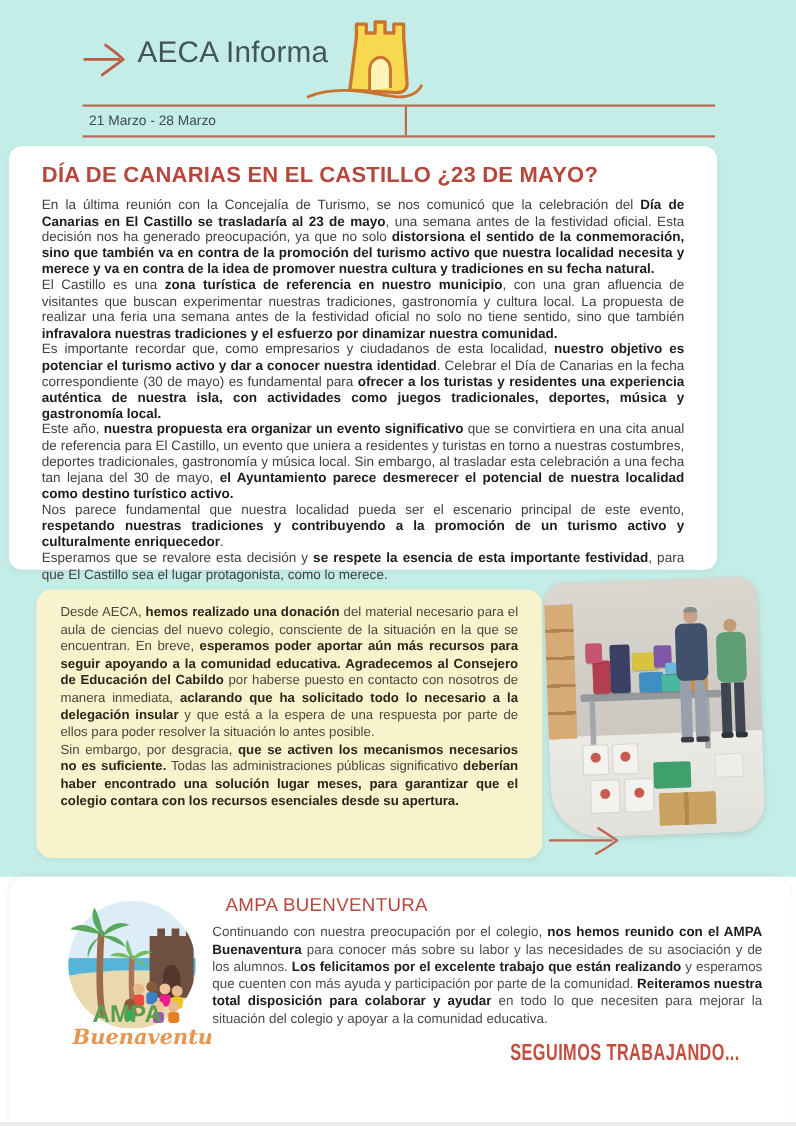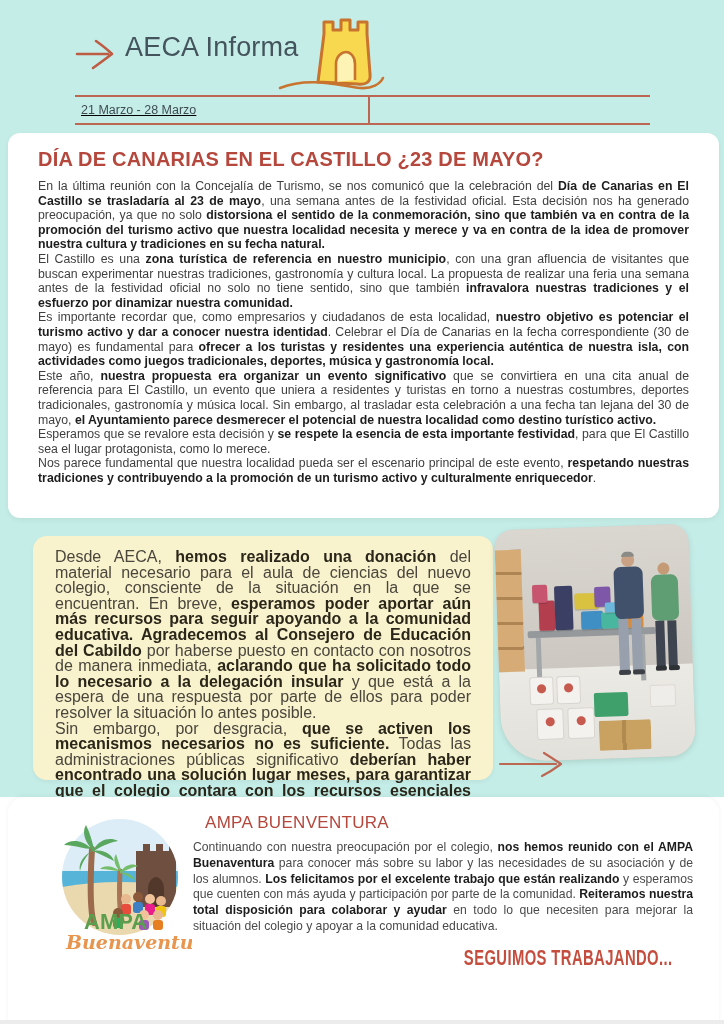--- a/index.html
+++ b/index.html
@@ -15,47 +15,47 @@
 
   
   .brand-row { position:absolute; left:75px; top:26px; height:60px; }
   .arrow-icon { position:absolute; left:0; top:10px; }
   .brand { position:absolute; left:50px; top:6px; font-size:27px; font-weight:500; color:#44545c; letter-spacing:0.2px; white-space:nowrap; }
   .castle-icon { position:absolute; left:165px; top:-14px; }
 
   .issue-table {
     position:absolute; left:75px; top:95px; width:575px; height:30px;
     border-top:2px solid #bd6753; border-bottom:2px solid #bd6753;
-    display:flex; align-items:flex-end;text-decoration:underline;
+    display:flex; align-items:flex-end;
   }
   .issue-cell { height:100%; display:flex; align-items:center; font-size:12.5px; color:#3e4c53; }
   .issue-cell.date { width:295px; padding-left:6px; border-right:2px solid #bd6753; }
   .issue-cell.num  { flex:1; padding-left:14px; }
 
   
   .main-card {
-    position:absolute; left:8px; top:133px; width:711px; height:385px;
+    position:absolute; left:8px; top:133px; width:644px; height:385px;
     background:#ffffff; border-radius:12px; box-shadow:0 2px 5px rgba(0,0,0,.06);
     padding:15px 30px 0 30px;
   }
   .main-card h1 {
     font-size:20px; font-weight:bold; color:#b5473c; letter-spacing:0.2px; margin-bottom:8px;
   }
   .rt { text-align:justify; color:#3f3f3f; }
   .main-card .rt { font-size:12.3px; line-height:14.6px; }
   .rt b { color:#1d1d1d; }
 
   
   .yellow-card {
     position:absolute; left:33px; top:536px; width:460px; height:244px;
     background:#f8f2cd; border-radius:14px; padding:13px 22px 0 22px;
     box-shadow:0 2px 4px rgba(0,0,0,.05);
   }
   .yellow-card h2 { font-size:19px; font-weight:bold; color:#b5473c; letter-spacing:0.4px; margin-bottom:7px; }
-  .yellow-card .rt { font-size:16px; line-height:15.6px; color:#4a463c; }
+  .yellow-card .rt { font-size:12px; line-height:15.6px; color:#4a463c; }
   .yellow-card .rt b { color:#2a2619; }
 
   .photo {
     position:absolute; left:498px; top:527px; width:194px; height:232px;
     border-radius:18px 18px 26px 46px; overflow:hidden; background:#d4d1cb;
     transform:rotate(-2deg); box-shadow:0 2px 6px rgba(0,0,0,.12);
   }
   .photo div { position:absolute; }
   .ph-wall  { left:0; top:0; width:100%; height:140px; background:linear-gradient(180deg,#dad6d0,#ccc8c1); }
   .ph-floor { left:0; top:140px; width:100%; height:92px; background:linear-gradient(180deg,#eceae5,#e2e0da); }
@@ -135,22 +135,22 @@
     <div class="issue-cell date">21 Marzo - 28 Marzo</div>
   </div>
 </header>
 
 <section class="main-card">
   <h1>DÍA DE CANARIAS EN EL CASTILLO ¿23 DE MAYO?</h1>
   <p class="rt"><span>En la última reunión con la Concejalía de Turismo, se nos comunicó que la celebración del </span><b>Día de Canarias en El Castillo se trasladaría al 23 de mayo</b><span>, una semana antes de la festividad oficial. Esta decisión nos ha generado preocupación, ya que no solo </span><b>distorsiona el sentido de la conmemoración, sino que también va en contra de la promoción del turismo activo que nuestra localidad necesita y merece y va en contra de la idea de promover nuestra cultura y tradiciones en su fecha natural.</b></p>
   <p class="rt"><span>El Castillo es una </span><b>zona turística de referencia en nuestro municipio</b><span>, con una gran afluencia de visitantes que buscan experimentar nuestras tradiciones, gastronomía y cultura local. La propuesta de realizar una feria una semana antes de la festividad oficial no solo no tiene sentido, sino que también </span><b>infravalora nuestras tradiciones y el esfuerzo por dinamizar nuestra comunidad.</b></p>
   <p class="rt"><span>Es importante recordar que, como empresarios y ciudadanos de esta localidad, </span><b>nuestro objetivo es potenciar el turismo activo y dar a conocer nuestra identidad</b><span>. Celebrar el Día de Canarias en la fecha correspondiente (30 de mayo) es fundamental para </span><b>ofrecer a los turistas y residentes una experiencia auténtica de nuestra isla, con actividades como juegos tradicionales, deportes, música y gastronomía local.</b></p>
   <p class="rt"><span>Este año, </span><b>nuestra propuesta era organizar un evento significativo</b><span> que se convirtiera en una cita anual de referencia para El Castillo, un evento que uniera a residentes y turistas en torno a nuestras costumbres, deportes tradicionales, gastronomía y música local. Sin embargo, al trasladar esta celebración a una fecha tan lejana del 30 de mayo, </span><b>el Ayuntamiento parece desmerecer el potencial de nuestra localidad como destino turístico activo.</b></p>
+  <p class="rt"><span>Nos parece fundamental que nuestra localidad pueda ser el escenario principal de este evento, </span><b>respetando nuestras tradiciones y contribuyendo a la promoción de un turismo activo y culturalmente enriquecedor</b><span>.</span></p>
   <p class="rt"><span>Esperamos que se revalore esta decisión y </span><b>se respete la esencia de esta importante festividad</b><span>, para que El Castillo sea el lugar protagonista, como lo merece.</span></p>
-  <p class="rt"><span>Nos parece fundamental que nuestra localidad pueda ser el escenario principal de este evento, </span><b>respetando nuestras tradiciones y contribuyendo a la promoción de un turismo activo y culturalmente enriquecedor</b><span>.</span></p>
 </section>
 
 <section>
   <div class="yellow-card">
     <p class="rt"><span>Desde AECA, </span><b>hemos realizado una donación</b><span> del material necesario para el aula de ciencias del nuevo colegio, consciente de la situación en la que se encuentran. En breve, </span><b>esperamos poder aportar aún más recursos para seguir apoyando a la comunidad educativa. Agradecemos al Consejero de Educación del Cabildo</b><span> por haberse puesto en contacto con nosotros de manera inmediata, </span><b>aclarando que ha solicitado todo lo necesario a la delegación insular</b><span> y que está a la espera de una respuesta por parte de ellos para poder resolver la situación lo antes posible.</span></p>
     <p class="rt"><span>Sin embargo, por desgracia, </span><b>que se activen los mecanismos necesarios no es suficiente.</b><span> Todas las administraciones públicas significativo </span><b>deberían haber encontrado una solución lugar meses, para garantizar que el colegio contara con los recursos esenciales desde su apertura.</b></p>
   </div>
 
   <figure class="photo">
     <div class="ph-wall"></div>

